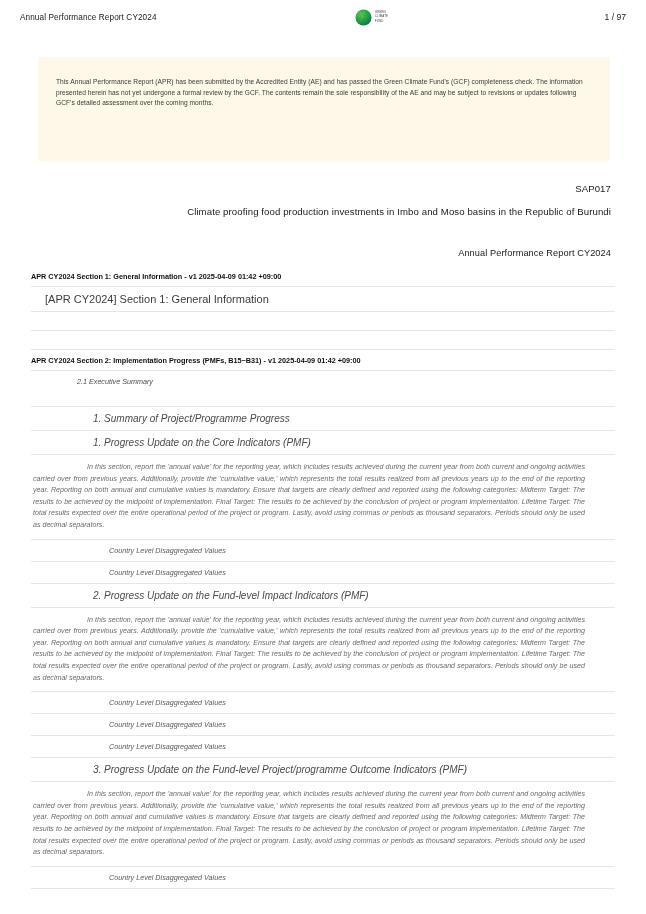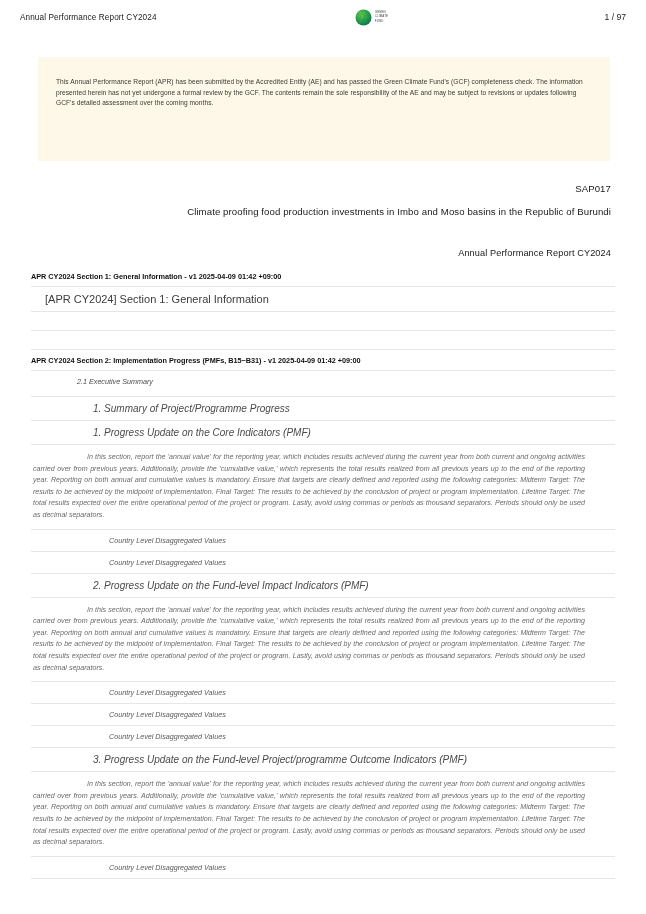--- a/index.html
+++ b/index.html
@@ -150,21 +150,21 @@
   }
   .lvl-1 {
     font-size: 11px;
     color: #3c3c3c;
     padding: 6px 0 6px 14px;
   }
   .lvl-2 {
     font-size: 7.2px;
     font-style: italic;
     color: #4a4a4a;
-    padding: 6px 0 10px 46px;
+    padding: 6px 0 20px 46px;
   }
   .lvl-3 {
     font-size: 10px;
     font-style: italic;
     color: #4a4a4a;
     padding: 6px 0 6px 62px;
   }
   .lvl-4 {
     font-size: 7.2px;
     font-style: italic;

